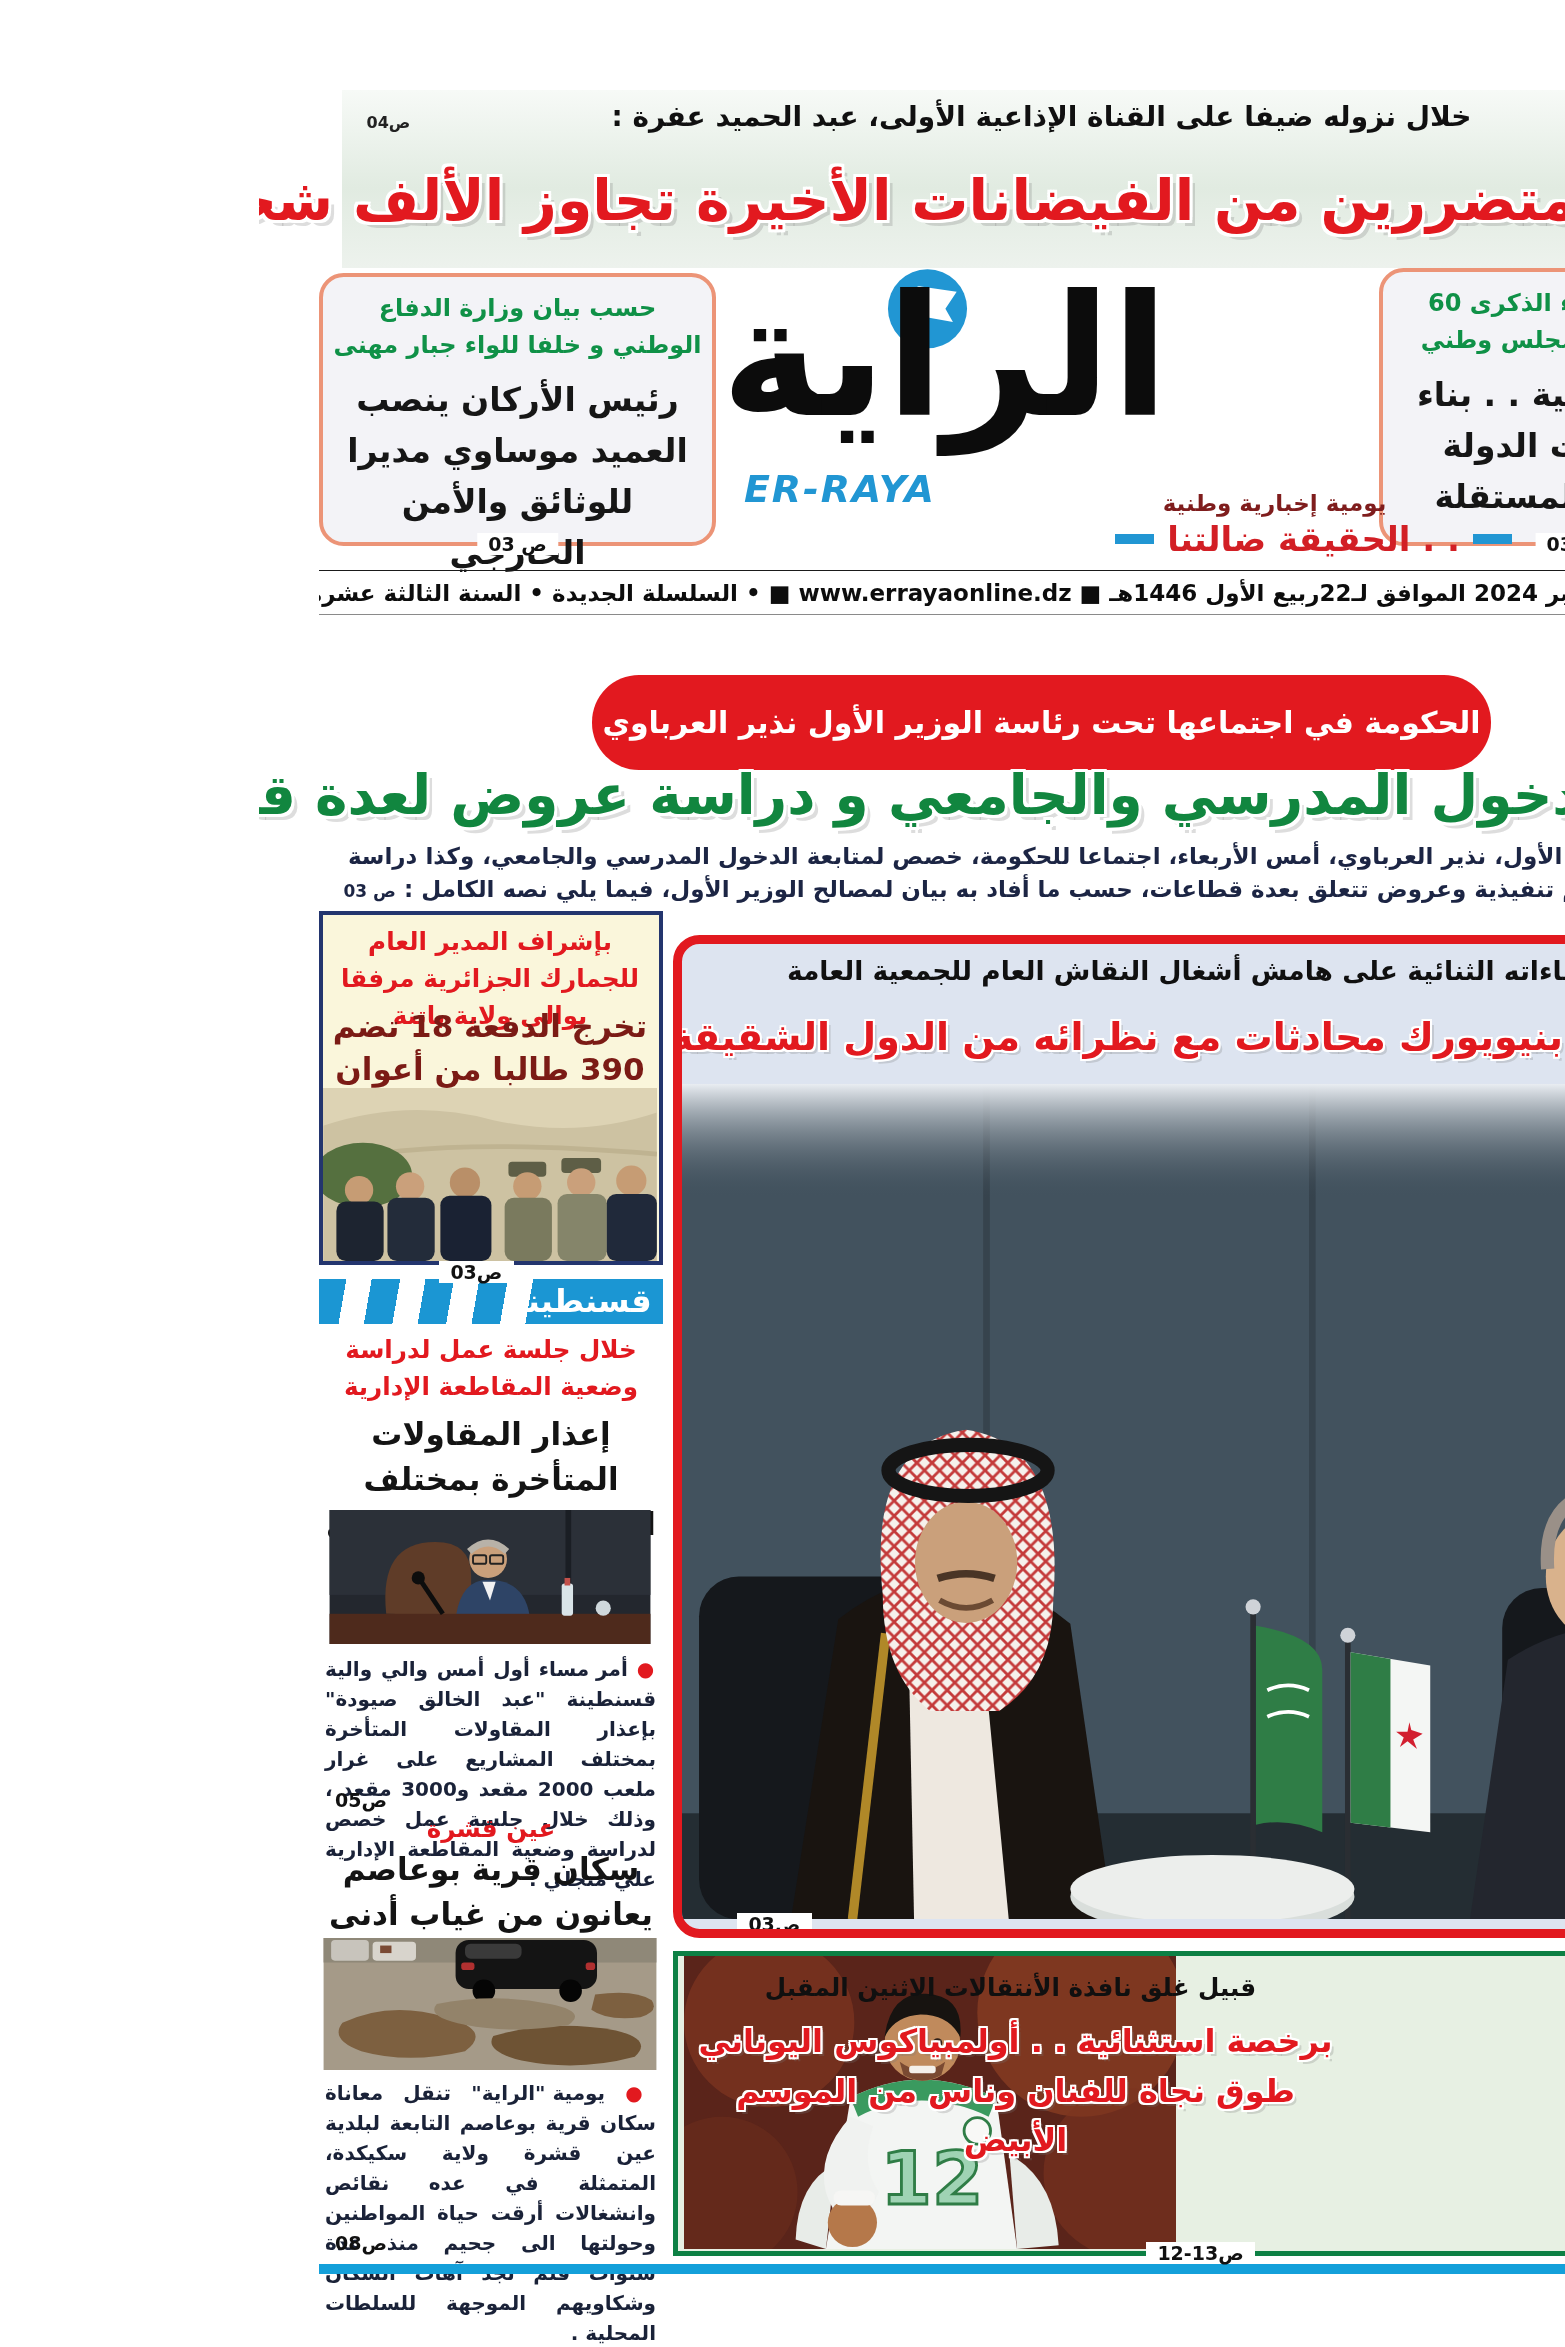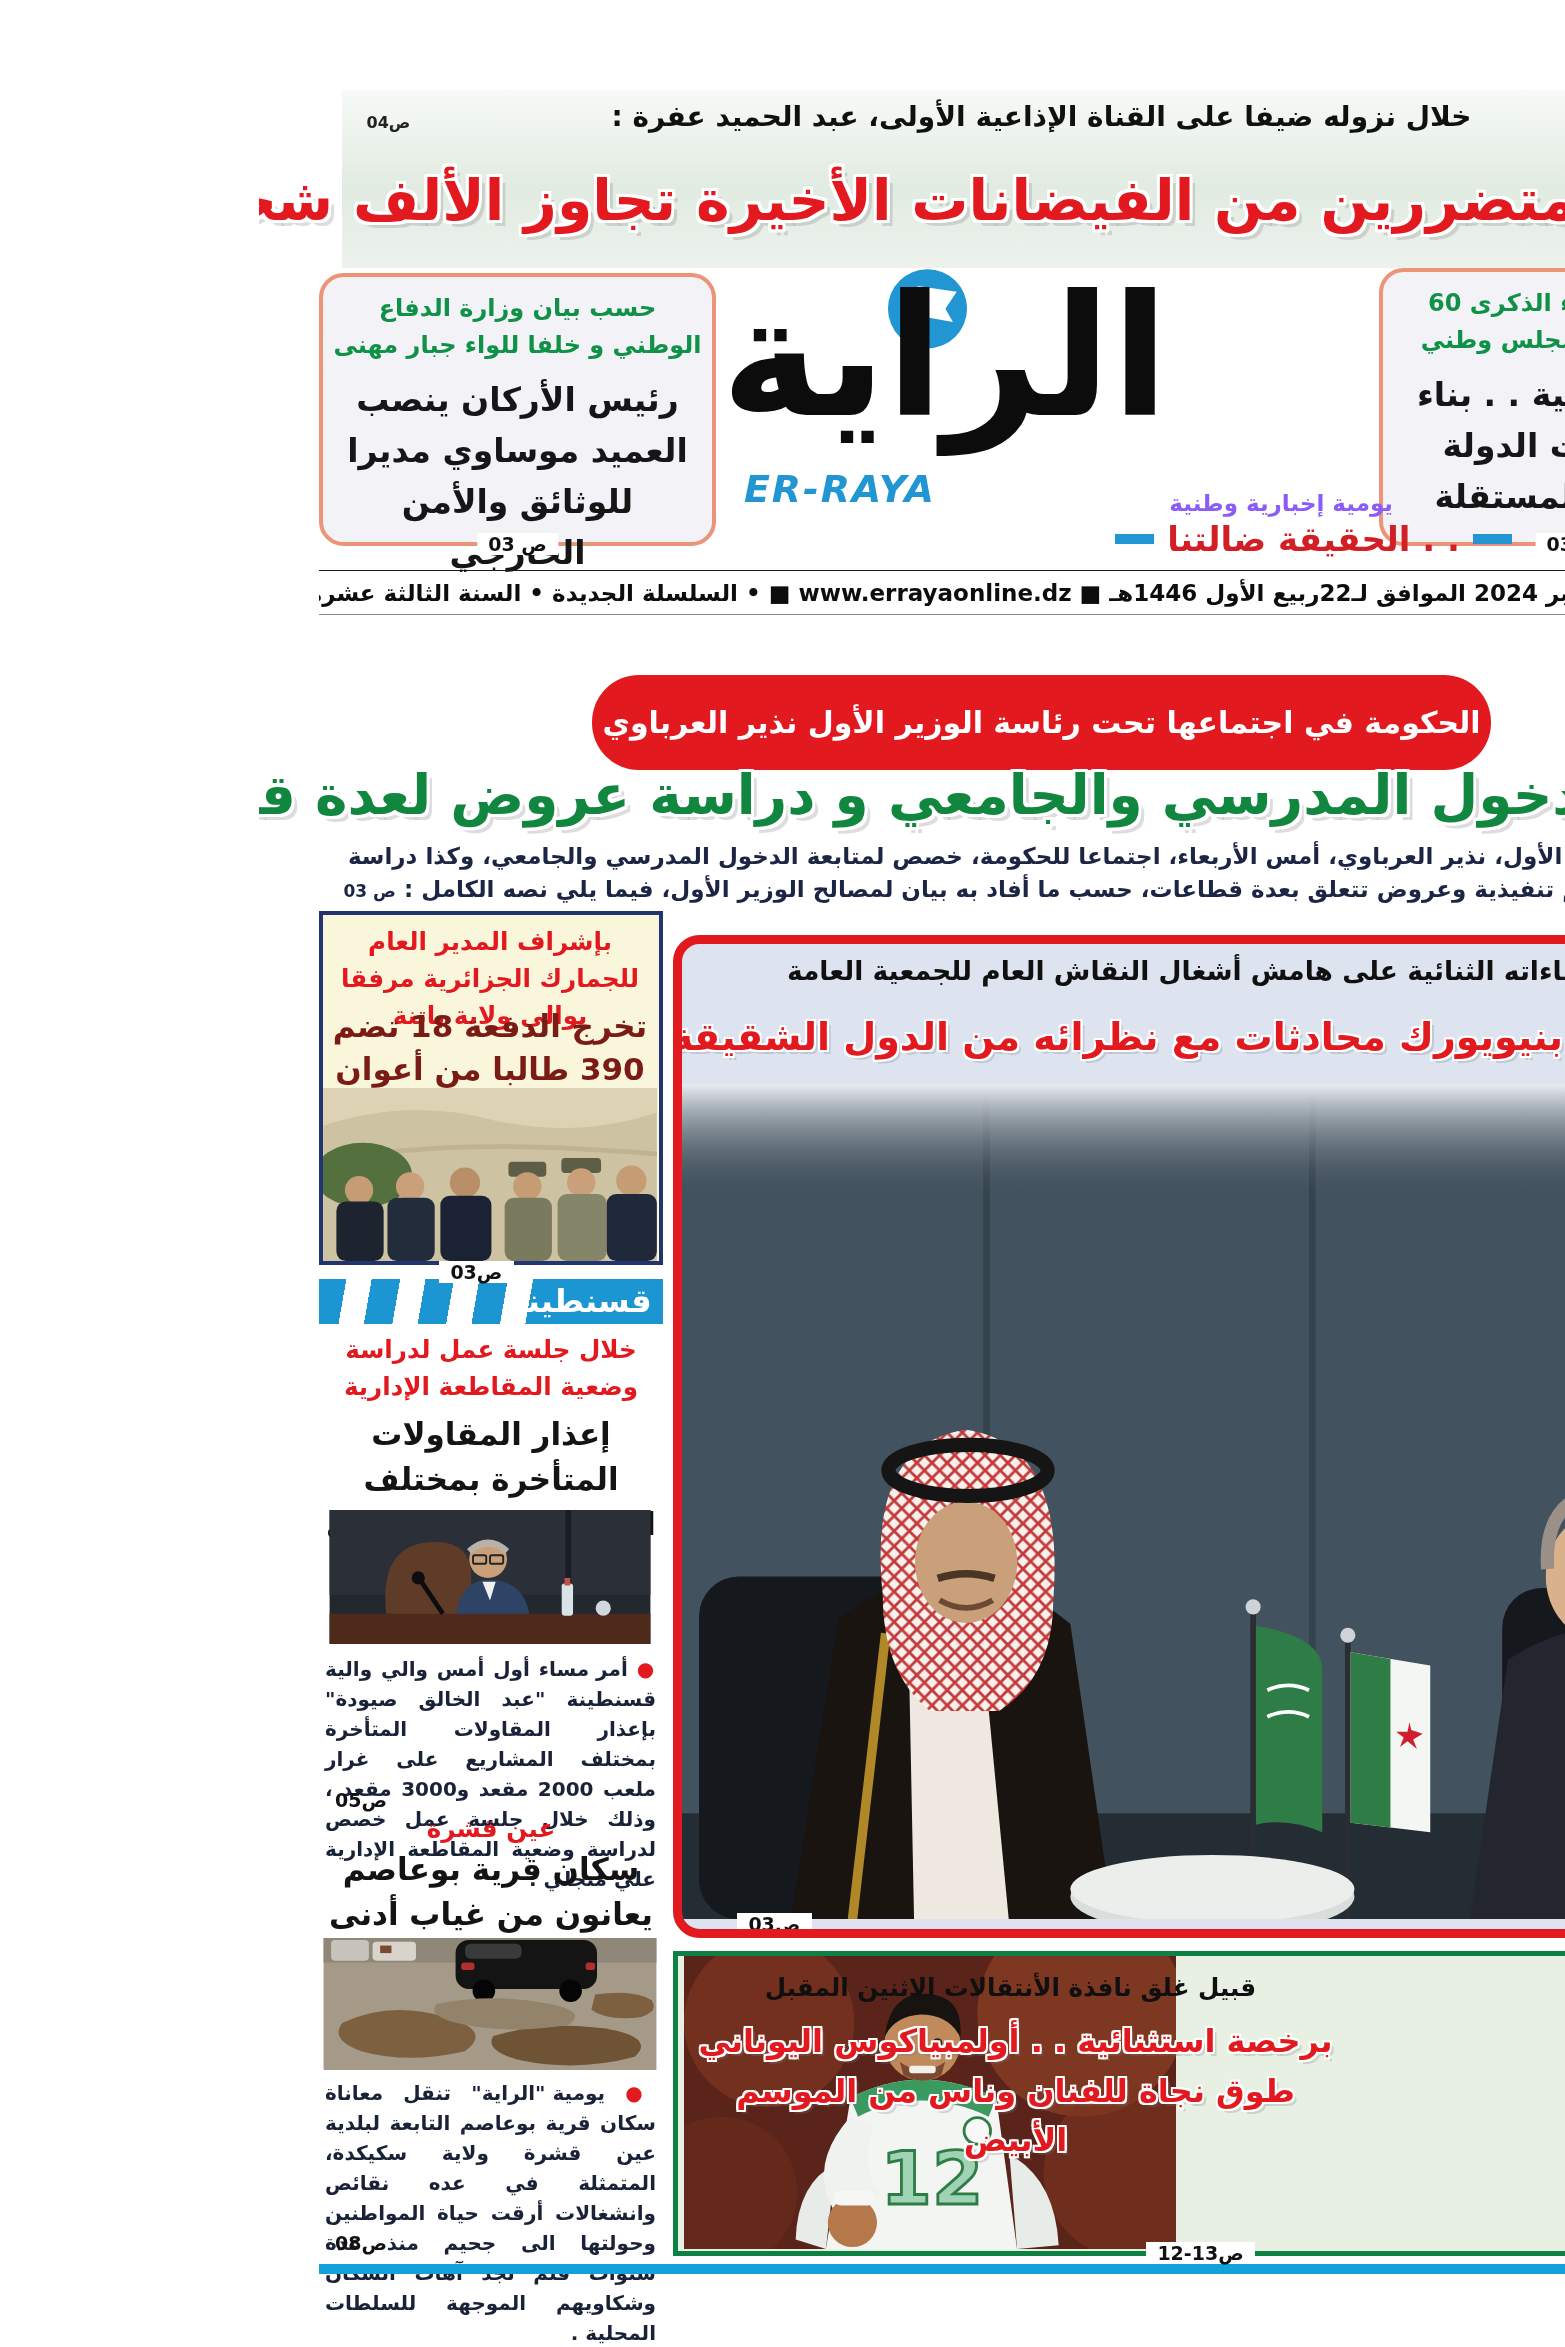--- a/index.html
+++ b/index.html
@@ -24,21 +24,21 @@
   
   .mast-box{background:#f3f3f7;border:4.7px solid #ec9477;border-radius:24.6px;padding:13.2px 7.6px;}
   .mast-kicker{color:#0f9147;font-size:24px;line-height:1.55;}
   .mast-headline{color:#161616;font-size:33px;line-height:1.55;margin-top:9.5px;}
   .chip{position:absolute;background:#fff;padding:0 11.4px;font-size:19px;font-weight:bold;color:#111;white-space:nowrap;z-index:6;}
 
   
   .logo-name{left:462px;top:238px;width:541px;height:238px;font-size:168px;line-height:238px;
       color:#0c0c0c;text-align:left;letter-spacing:-3.8px;}
   .logo-latin{left:485px;top:467px;font-size:38px;font-style:italic;color:#2196d3;letter-spacing:1.9px;direction:ltr;}
-  .logo-tagline{left:897px;top:490px;width:237px;font-size:23px;color:#8b5cf6;}
+  .logo-tagline{left:897px;top:490px;width:237px;font-size:23px;color:#7f1d1d;text-align:center;}
   .slogan-row{left:856px;top:519px;width:397px;display:flex;align-items:center;justify-content:center;gap:13.2px;}
   .slogan-dash{width:62px;height:9.5px;background:#2196d3;}
   .slogan-text{font-size:34px;color:#d21f25;font-weight:bold;white-space:nowrap;}
 
   .dateline{left:60px;top:570px;width:1446px;height:45px;border-top:1.9px solid #1a1a1a;
       border-bottom:1.9px solid #8a8a8a;font-size:23px;line-height:44px;color:#0d0d0d;white-space:nowrap;overflow:hidden;}
 
   .gov-banner{left:333px;top:649px;width:899px;height:95px;background:#e2191f;border-radius:47px;
       color:#fff;font-size:30px;line-height:95px;margin-top:26px;}
   .gov-headline{left:19px;top:750px;width:1527px;font-size:55px;line-height:91px;color:#11863f;white-space:nowrap;}

